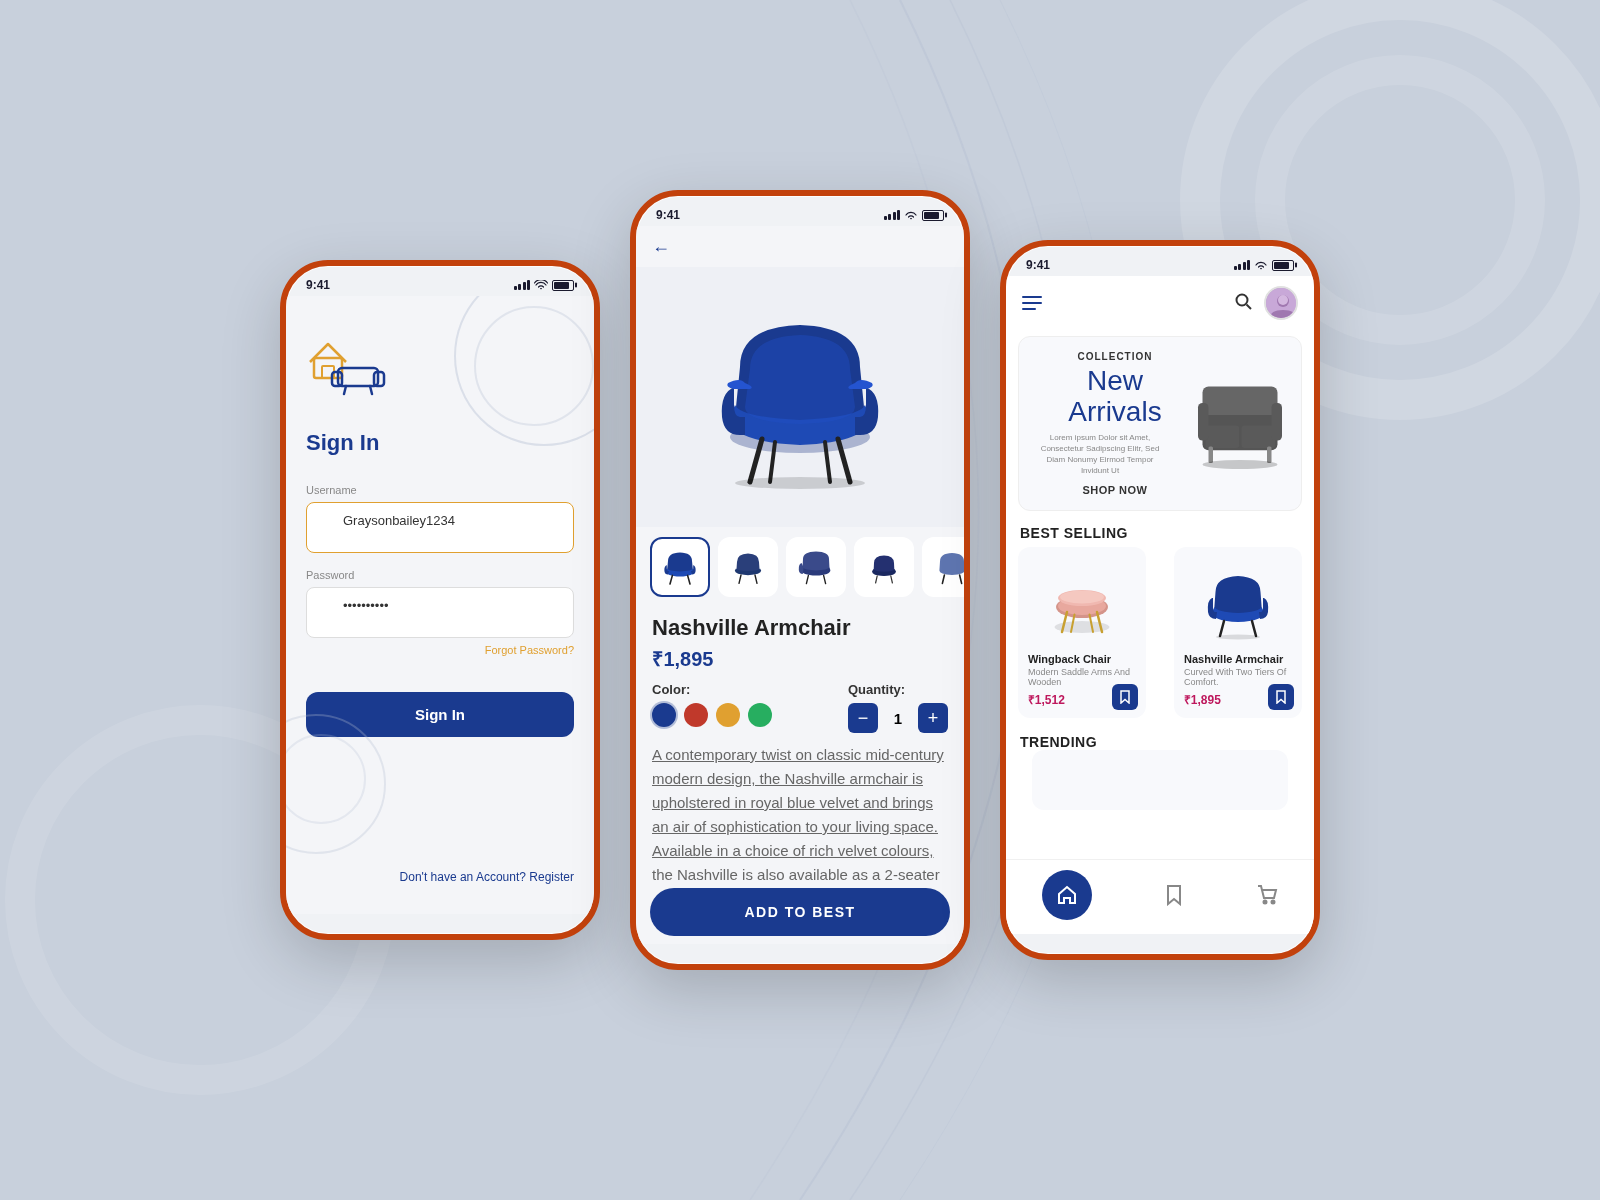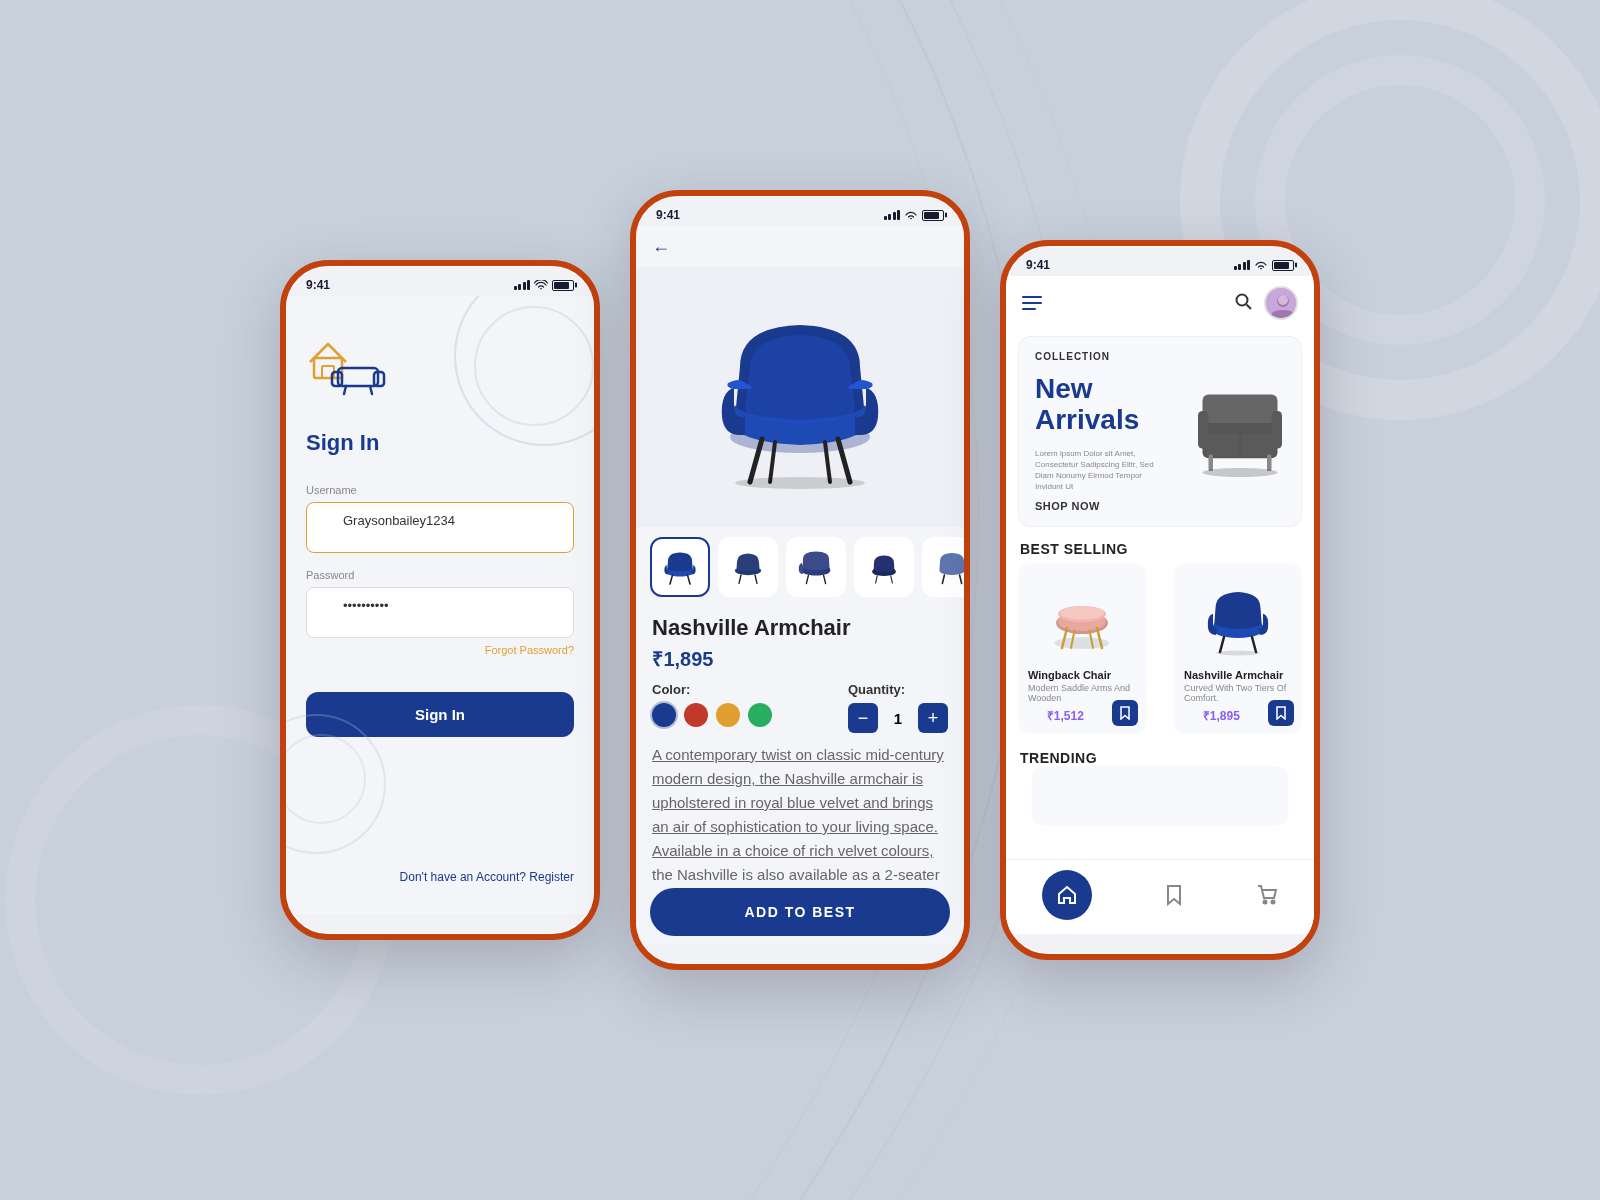--- a/index.html
+++ b/index.html
@@ -433,36 +433,37 @@
       padding: 14px 16px;
       display: flex;
       justify-content: space-between;
       align-items: center;
       border: 1px solid #eee;
       min-height: 140px;
     }
 
     .banner-text-area {
       flex: 1;
+      text-align: center;
     }
 
     .banner-collection {
       font-size: 10px;
       font-weight: 700;
       color: #333;
       letter-spacing: 1px;
       text-transform: uppercase;
     }
 
     .banner-new-arrivals {
       font-size: 28px;
-      font-weight: 700;
+      font-weight: 400;
       color: #1a3a8f;
       line-height: 1.1;
-      margin: 12px 0;
+      margin: 4px 0;
     }
 
     .banner-desc {
       font-size: 8px;
       color: #888;
       line-height: 1.4;
       margin-bottom: 8px;
       max-width: 130px;
     }
 
@@ -521,22 +522,21 @@
 
     .product-card-desc {
       font-size: 9px;
       color: #888;
       margin-bottom: 4px;
     }
 
     .product-card-price {
       font-size: 12px;
       font-weight: 700;
-      color: #8b5cf6;
-      margin-left: 19px;
+      color: #be185d;
     }
 
     .bookmark-btn {
       position: absolute;
       bottom: 8px;
       right: 8px;
       width: 26px;
       height: 26px;
       background: #1a3a8f;
       border-radius: 6px;

